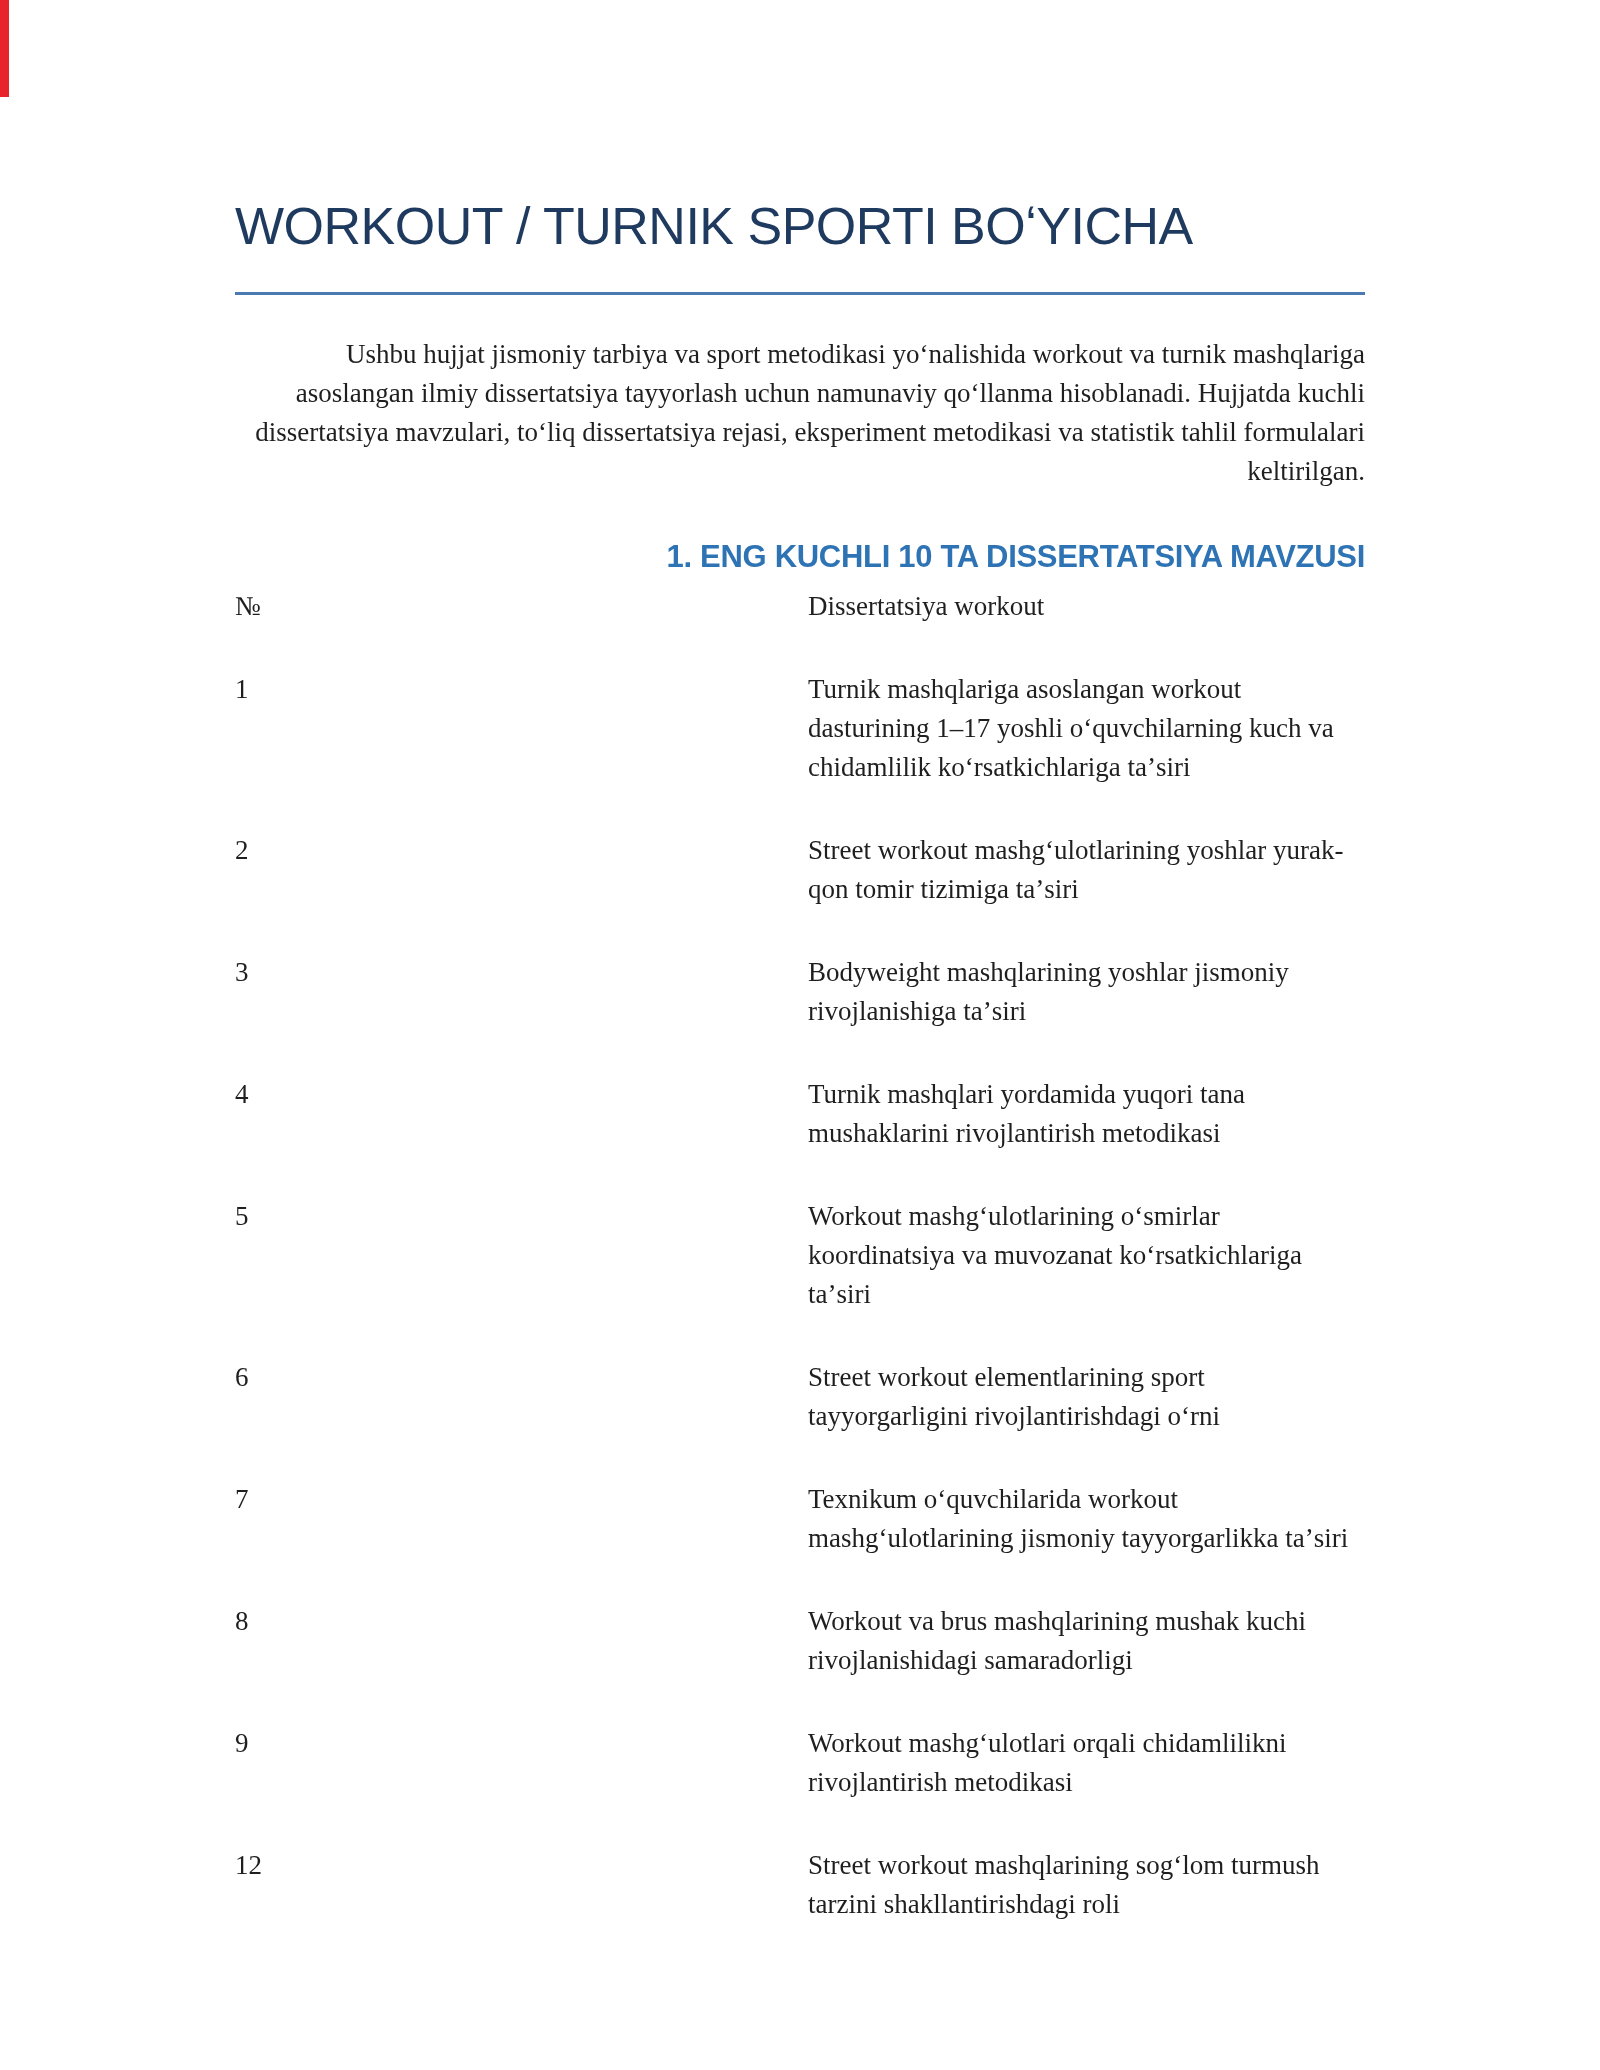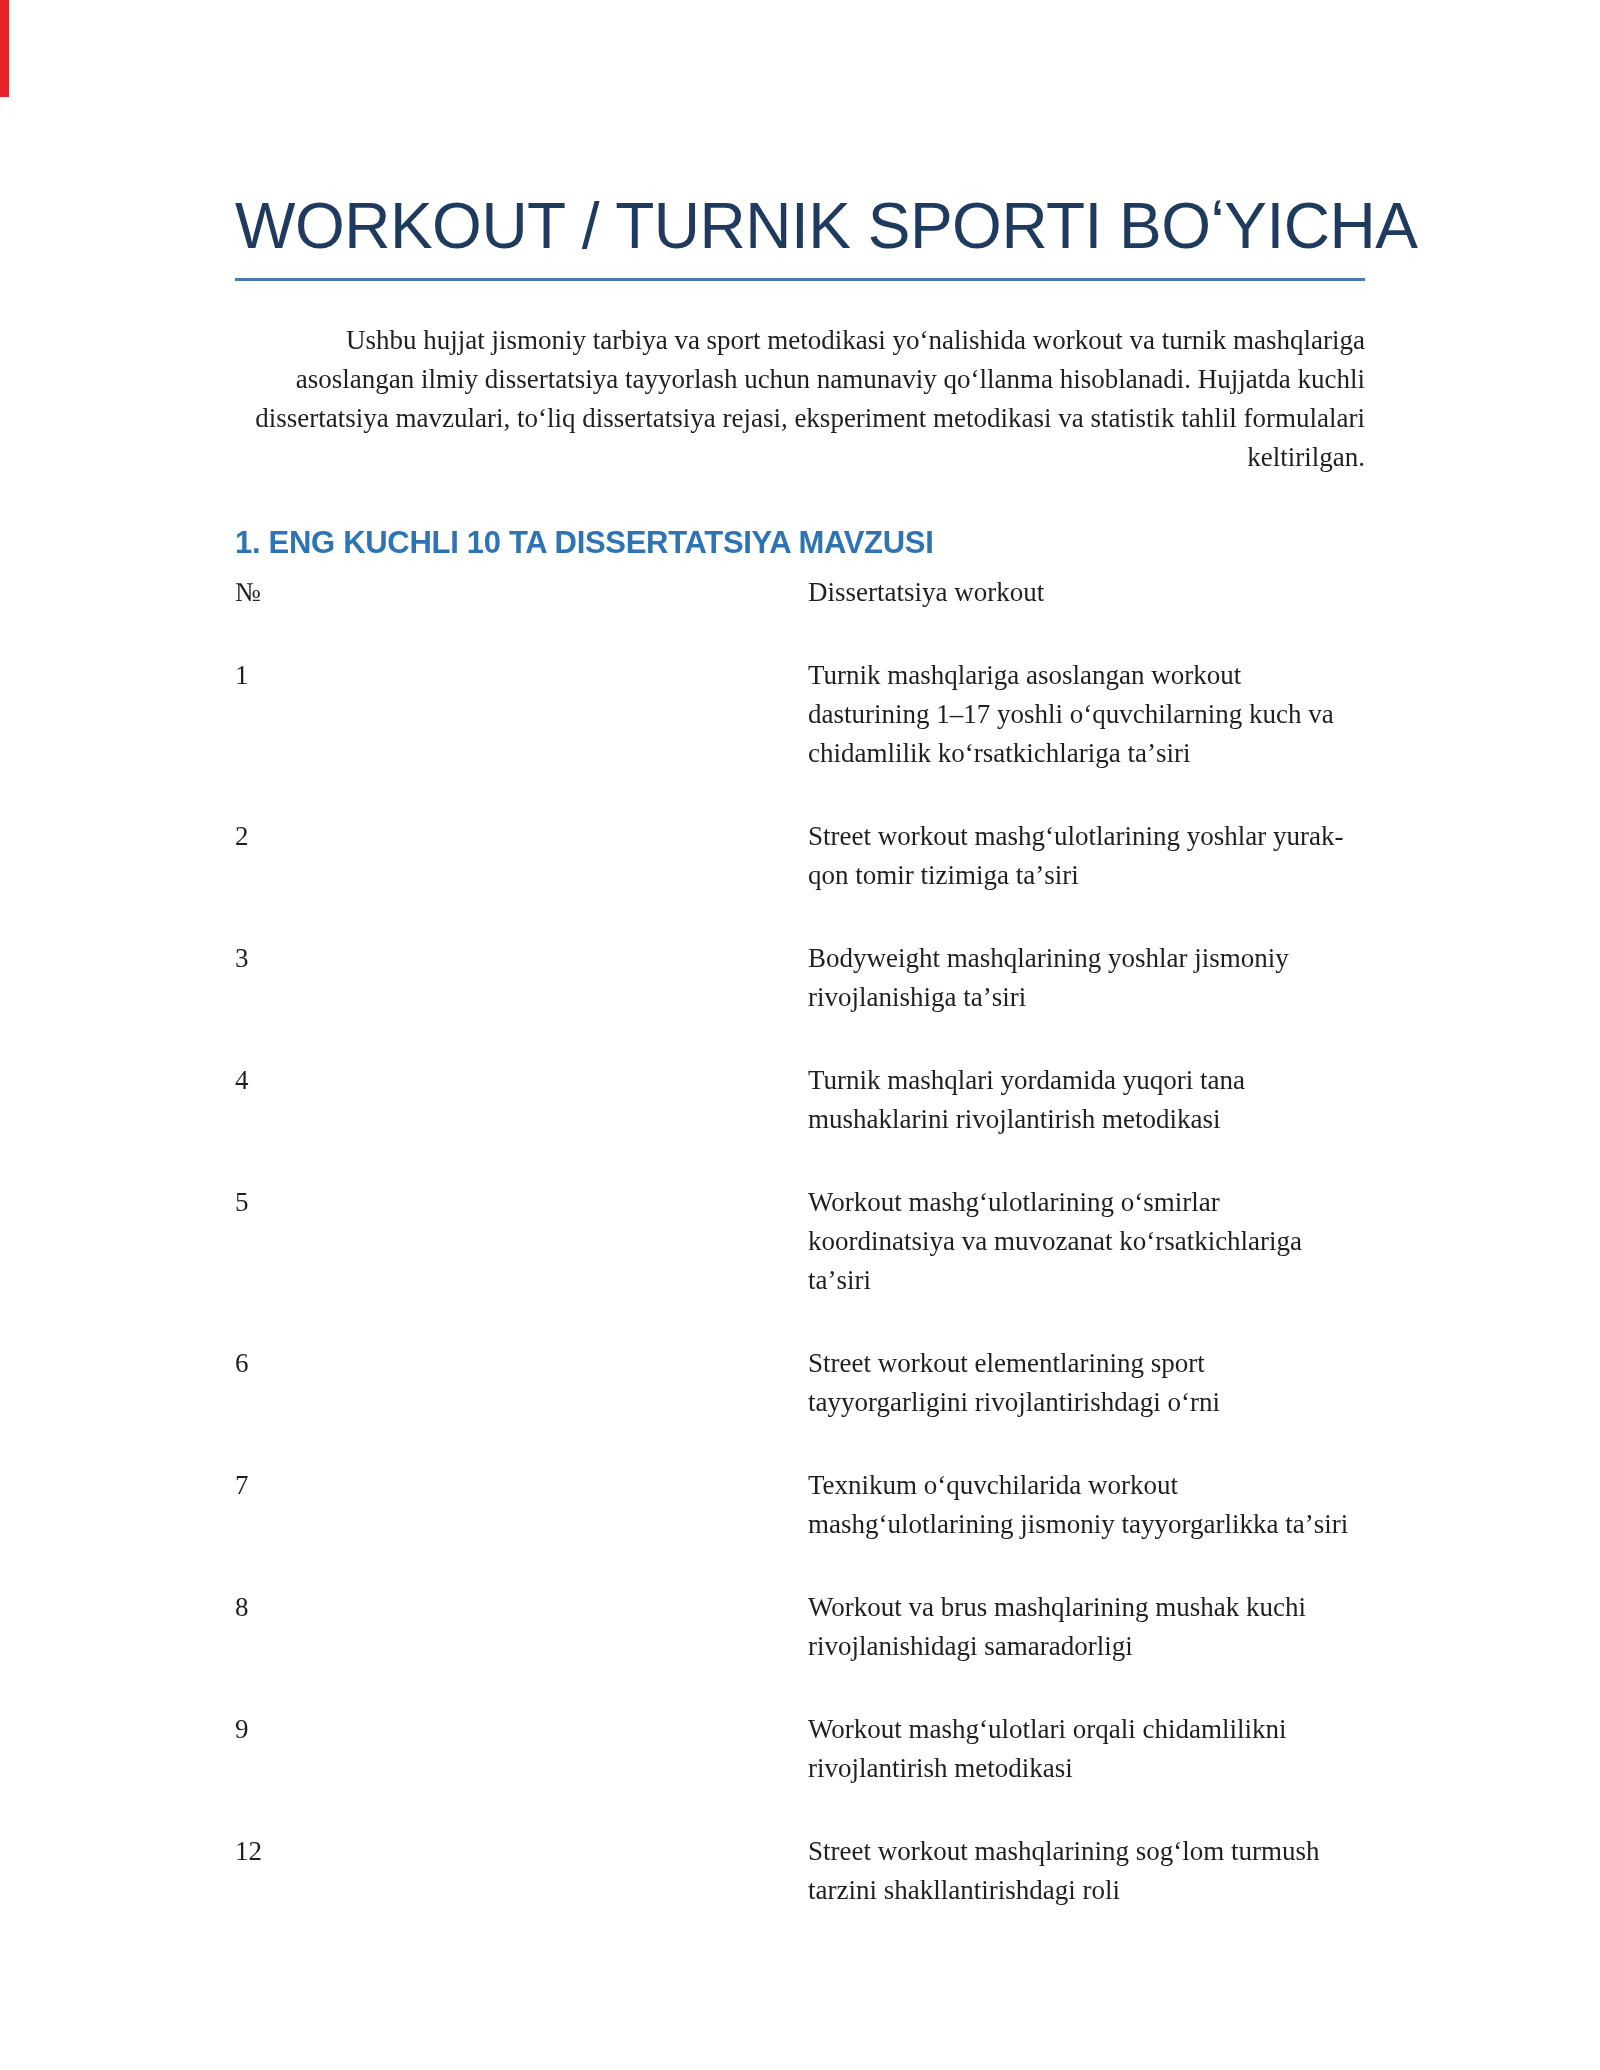--- a/index.html
+++ b/index.html
@@ -29,42 +29,43 @@
   .content{
     position:absolute;
     left:235px;
     top:186px;
     width:1130px;
   }
   .doc-title{
     font-family:"Liberation Sans","DejaVu Sans",sans-serif;
     font-weight:300;
     color:var(--title-color);
-    font-size:64px;
+    font-size:52px;
     line-height:80px;
     letter-spacing:-0.5px;
-    padding-bottom:12px;
+    padding-bottom:26px;
     border-bottom:3px solid var(--rule-color);
   }
   .doc-title .tline{display:block;white-space:nowrap;}
   .intro{
     margin-top:40px;
     font-size:27px;
     line-height:39px;
     color:var(--body-color);
     text-align:right;
   }
   .section-heading{
     margin-top:46px;
     font-family:"Liberation Sans","DejaVu Sans",sans-serif;
     font-weight:700;
     font-size:31px;
     line-height:40px;
     letter-spacing:-0.3px;
     color:var(--heading-color);
+    text-align:right;
   }
   .topics-table{
     margin-top:10px;
     display:grid;
     grid-template-columns:573px 1fr;
     row-gap:44px;
     font-size:27px;
     line-height:39px;
   }
   .cell-num{grid-column:1;}

